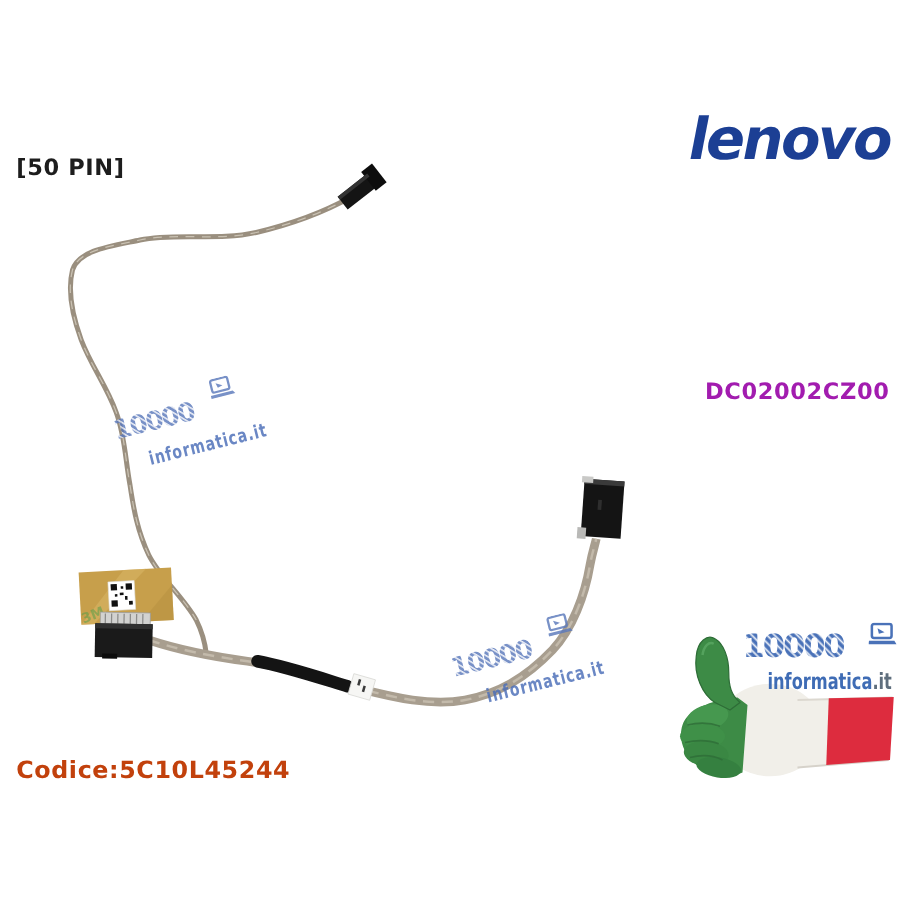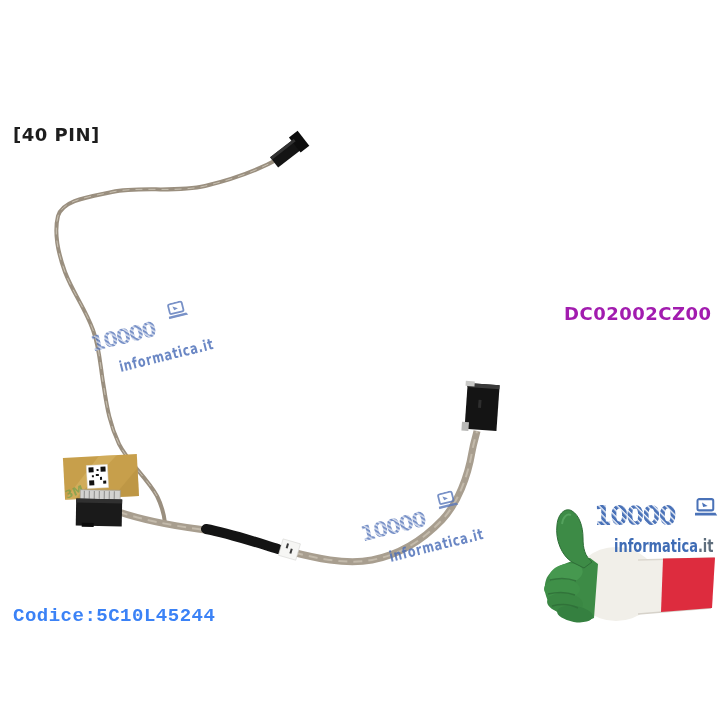--- a/index.html
+++ b/index.html
@@ -6,21 +6,21 @@
   #canvas{
     position:relative;width:724px;height:724px;background:#ffffff;overflow:hidden;
     font-family:"DejaVu Sans","Liberation Sans",sans-serif;
   }
   .abs{position:absolute;}
   
   .pin-label{left:13px;top:124px;font-size:18px;font-weight:bold;letter-spacing:.5px;color:#1d1d1d;z-index:6;}
   .lenovo{left:551px;top:88px;font-size:46px;font-weight:bold;font-style:italic;
           letter-spacing:-2px;color:#1c3f94;line-height:1;z-index:6;}
   .partnum{left:564px;top:303px;font-size:18px;font-weight:bold;letter-spacing:.5px;color:#a21caf;z-index:6;}
-  .codice{left:13px;top:605px;font-size:19px;font-weight:bold;letter-spacing:.5px;color:#3b82f6;z-index:6;font-family:Liberation Mono, monospace;}
+  .codice{left:13px;top:605px;font-size:19px;font-weight:bold;letter-spacing:.5px;color:#c2410c;z-index:6;}
   
   .wm{z-index:4;opacity:.82;transform-origin:left top;}
   .wm-top{display:flex;align-items:flex-start;gap:4px;}
   .wm-domain{display:inline-block;transform:scaleX(.75);transform-origin:left top;
              font-size:15px;font-weight:bold;letter-spacing:1px;color:#4a6db8;
              margin-left:22px;margin-top:-4px;white-space:nowrap;}
   
   .logo10k{left:538px;top:498px;width:186px;height:130px;z-index:5;}
   .logo10k .num-row{position:absolute;left:56px;top:0;display:flex;align-items:flex-start;gap:5px;}
   .logo10k .dom-row{position:absolute;left:76px;top:37px;white-space:nowrap;
@@ -101,21 +101,22 @@
         <line x1="104" y1="491" x2="104" y2="499"></line>
           <line x1="109" y1="491" x2="109" y2="499"></line>
         <line x1="114" y1="491" x2="114" y2="499"></line>
       </g>
       <rect x="76" y="499" width="46" height="27" fill="#1a1a1a"></rect>
       <rect x="76" y="499" width="46" height="4" fill="#303030"></rect>
       <rect x="82" y="523" width="12" height="4" fill="#0c0c0c"></rect>
     </g>
   </svg>
 
-  <div class="abs pin-label">[40 PIN]</div>
+  <div class="abs pin-label">[50 PIN]</div>
+  <div class="abs lenovo">lenovo</div>
   <div class="abs partnum">DC02002CZ00</div>
   <div class="abs codice">Codice:5C10L45244</div>
 
   <div class="abs wm" style="left:86px;top:324px;transform:rotate(-14deg);">
     <div class="wm-top">
       <svg width="78" height="40" viewBox="0 0 112 30">
         <defs>
           <pattern id="hatchA" patternUnits="userSpaceOnUse" width="5" height="5" patternTransform="rotate(45)">
             <rect width="5" height="5" fill="#5b79bb"></rect>
             <rect width="5" height="1.8" y="3" fill="#ffffff" opacity=".85"></rect>

